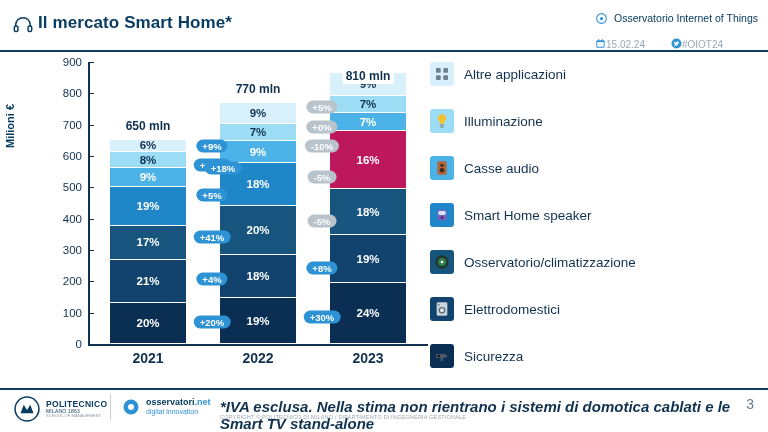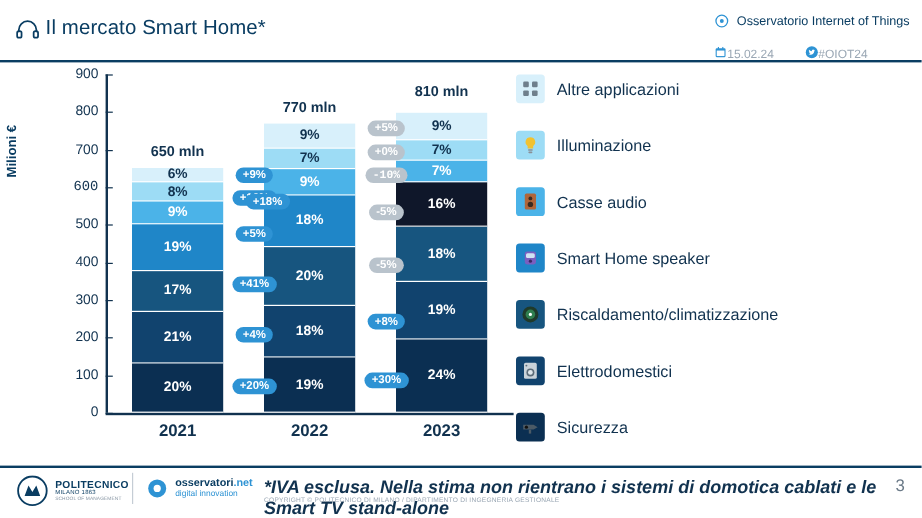--- a/index.html
+++ b/index.html
@@ -2,21 +2,21 @@
 <html><head>
 <meta charset="utf-8">
 <style>
   html,body{margin:0;padding:0;}
   body{width:768px;height:432px;background:#ffffff;font-family:"Liberation Sans",sans-serif;overflow:hidden;position:relative;}
 
   
   #header{position:absolute;left:0;top:0;width:768px;height:50px;background:#ffffff;}
   #header-rule{position:absolute;left:0;top:50px;width:768px;height:2px;background:#0a3d62;}
   #title-icon{position:absolute;left:12px;top:14px;width:22px;height:22px;}
-  #page-title{position:absolute;left:38px;top:13px;font-size:17px;font-weight:normal;color:#0a3d62;letter-spacing:.1px;}
+  #page-title{position:absolute;left:38px;top:13px;font-size:17px;font-weight:bold;color:#0a3d62;letter-spacing:.1px;}
   #brand-block{position:absolute;right:10px;top:10px;text-align:left;}
   .brand-row{display:flex;align-items:center;justify-content:flex-start;height:15px;}
   .brand-row .bicon{width:13px;height:13px;margin-right:6px;flex:0 0 auto;}
   #brand-line1{font-size:10.5px;color:#0a3d62;}
   #brand-sub{display:flex;align-items:center;margin-top:13px;}
   #brand-date{font-size:10px;color:#9aa7b4;margin-right:26px;display:flex;align-items:center;}
   #brand-hash{font-size:10px;color:#9aa7b4;display:flex;align-items:center;}
 
   
   #chart{position:absolute;left:0;top:52px;width:768px;height:330px;}
@@ -119,21 +119,21 @@
       <div class="ytick" style="top: 250.667px;">100</div>
       <div class="gridline" style="top: 250.667px;"></div>
       <div class="ytick" style="top: 219.333px;">200</div>
       <div class="gridline" style="top: 219.333px;"></div>
       <div class="ytick" style="top: 188px;">300</div>
       <div class="gridline" style="top: 188px;"></div>
       <div class="ytick" style="top: 156.667px;">400</div>
       <div class="gridline" style="top: 156.667px;"></div>
       <div class="ytick" style="top: 125.333px;">500</div>
       <div class="gridline" style="top: 125.333px;"></div>
-      <div class="ytick" style="top: 94px; font-family: Liberation Mono, monospace;">600</div>
+      <div class="ytick" style="top: 94px;">600</div>
       <div class="gridline" style="top: 94px;"></div>
       <div class="ytick" style="top: 62.6667px;">700</div>
       <div class="gridline" style="top: 62.6667px;"></div>
       <div class="ytick" style="top: 31.3333px;">800</div>
       <div class="gridline" style="top: 31.3333px;"></div>
       <div class="ytick" style="top: 0px;">900</div>
       <div class="gridline" style="top: 0px;"></div>
       <div class="bar-col" style="left: 22px;">
         <div class="seg" style="height: 12.22px; background: rgb(216, 240, 251); color: rgb(17, 50, 79);">6%</div>
         <div class="seg" style="height: 16.2933px; background: rgb(157, 220, 245); color: rgb(17, 50, 79);">8%</div>
@@ -153,39 +153,39 @@
         <div class="seg" style="height: 48.2533px; background: rgb(23, 85, 127); color: rgb(255, 255, 255);">20%</div>
         <div class="seg" style="height: 43.5533px; background: rgb(17, 67, 110); color: rgb(255, 255, 255);">18%</div>
         <div class="seg" style="height: 45.7467px; background: rgb(11, 47, 82); color: rgb(255, 255, 255);">19%</div>
         <div class="total-label" style="bottom: 247.267px;">770 mln</div>
       </div>
       <div class="xtick" style="left: 170px;">2022</div>
       <div class="bar-col" style="left: 242px;">
         <div class="seg" style="height: 22.8733px; background: rgb(216, 240, 251); color: rgb(17, 50, 79);">9%</div>
         <div class="seg" style="height: 17.86px; background: rgb(157, 220, 245); color: rgb(17, 50, 79);">7%</div>
         <div class="seg" style="height: 17.86px; background: rgb(75, 179, 232); color: rgb(255, 255, 255);">7%</div>
-        <div class="seg" style="height: 37px; background: #0f172a; color: rgb(255, 255, 255);">16%</div>
+        <div class="seg" style="height: 58px; background: #be185d; color: rgb(255, 255, 255);">16%</div>
         <div class="seg" style="height: 45.7467px; background: rgb(23, 85, 127); color: rgb(255, 255, 255);">18%</div>
         <div class="seg" style="height: 48.2533px; background: rgb(17, 67, 110); color: rgb(255, 255, 255);">19%</div>
         <div class="seg" style="height: 60.7867px; background: rgb(11, 47, 82); color: rgb(255, 255, 255);">24%</div>
         <div class="total-label" style="bottom: 259.8px;">810 mln</div>
       </div>
       <div class="xtick" style="left: 280px;">2023</div>
       <div class="delta" style="left: 124px; top: 260.38px;">+20%</div>
       <div class="delta" style="left: 124px; top: 217.14px;">+4%</div>
       <div class="delta" style="left: 124px; top: 174.762px;">+41%</div>
       <div class="delta" style="left: 124px; top: 133.402px;">+5%</div>
       <div class="delta" style="left: 124px; top: 102.773px;">+10%</div>
       <div class="delta" style="left: 124px; top: 84.4433px;">+9%</div>
       <div class="delta" style="left: 135px; top: 67.68px; margin-top: 38px;">+18%</div>
       <div class="delta" style="left: 234px; top: 255.367px;">+30%</div>
       <div class="delta" style="left: 234px; top: 205.782px;">+8%</div>
       <div class="delta grey" style="left: 234px; top: 159.33px;">-5%</div>
       <div class="delta grey" style="left: 234px; top: 114.758px;">-5%</div>
-      <div class="delta grey" style="left: 234px; top: 83.8167px; font-family: Liberation Mono, monospace;">-10%</div>
+      <div class="delta grey" style="left: 234px; top: 83.8167px;">-10%</div>
       <div class="delta grey" style="left: 234px; top: 65.2517px;">+0%</div>
       <div class="delta grey" style="left: 234px; top: 45.4333px;">+5%</div>
     </div>
 </div>
 
 <div id="legend">
     <div class="leg-item" style="top: 0px;">
       <span class="leg-icon" style="background: rgb(216, 240, 251);">
         <svg width="16" height="16" viewBox="0 0 24 24">
           <rect x="3" y="3" width="7" height="7" rx="1.5" fill="#6f7f8c"></rect>
@@ -227,21 +227,21 @@
       <span class="leg-label">Smart Home speaker</span>
     </div>
     <div class="leg-item" style="top: 188px;">
       <span class="leg-icon" style="background: rgb(23, 85, 127);">
         <svg width="16" height="16" viewBox="0 0 24 24">
           <circle cx="12" cy="12" r="10" fill="#1f3a2a"></circle>
           <circle cx="12" cy="12" r="6" fill="#2f7f4f"></circle>
           <circle cx="12" cy="12" r="2" fill="#ffffff"></circle>
         </svg>
       </span>
-      <span class="leg-label">Riscaldamento/climatizzazione</span>
+      <span class="leg-label">Osservatorio/climatizzazione</span>
     </div>
     <div class="leg-item" style="top: 235px;">
       <span class="leg-icon" style="background: rgb(17, 67, 110);">
         <svg width="16" height="16" viewBox="0 0 24 24">
           <rect x="4" y="2" width="16" height="20" rx="2" fill="#c9d2d9"></rect>
           <circle cx="12" cy="14" r="5" fill="#5b6b78"></circle>
           <circle cx="12" cy="14" r="3" fill="#dfe7ec"></circle>
           <circle cx="7" cy="5.5" r="1.2" fill="#5b6b78"></circle>
         </svg>
       </span>

